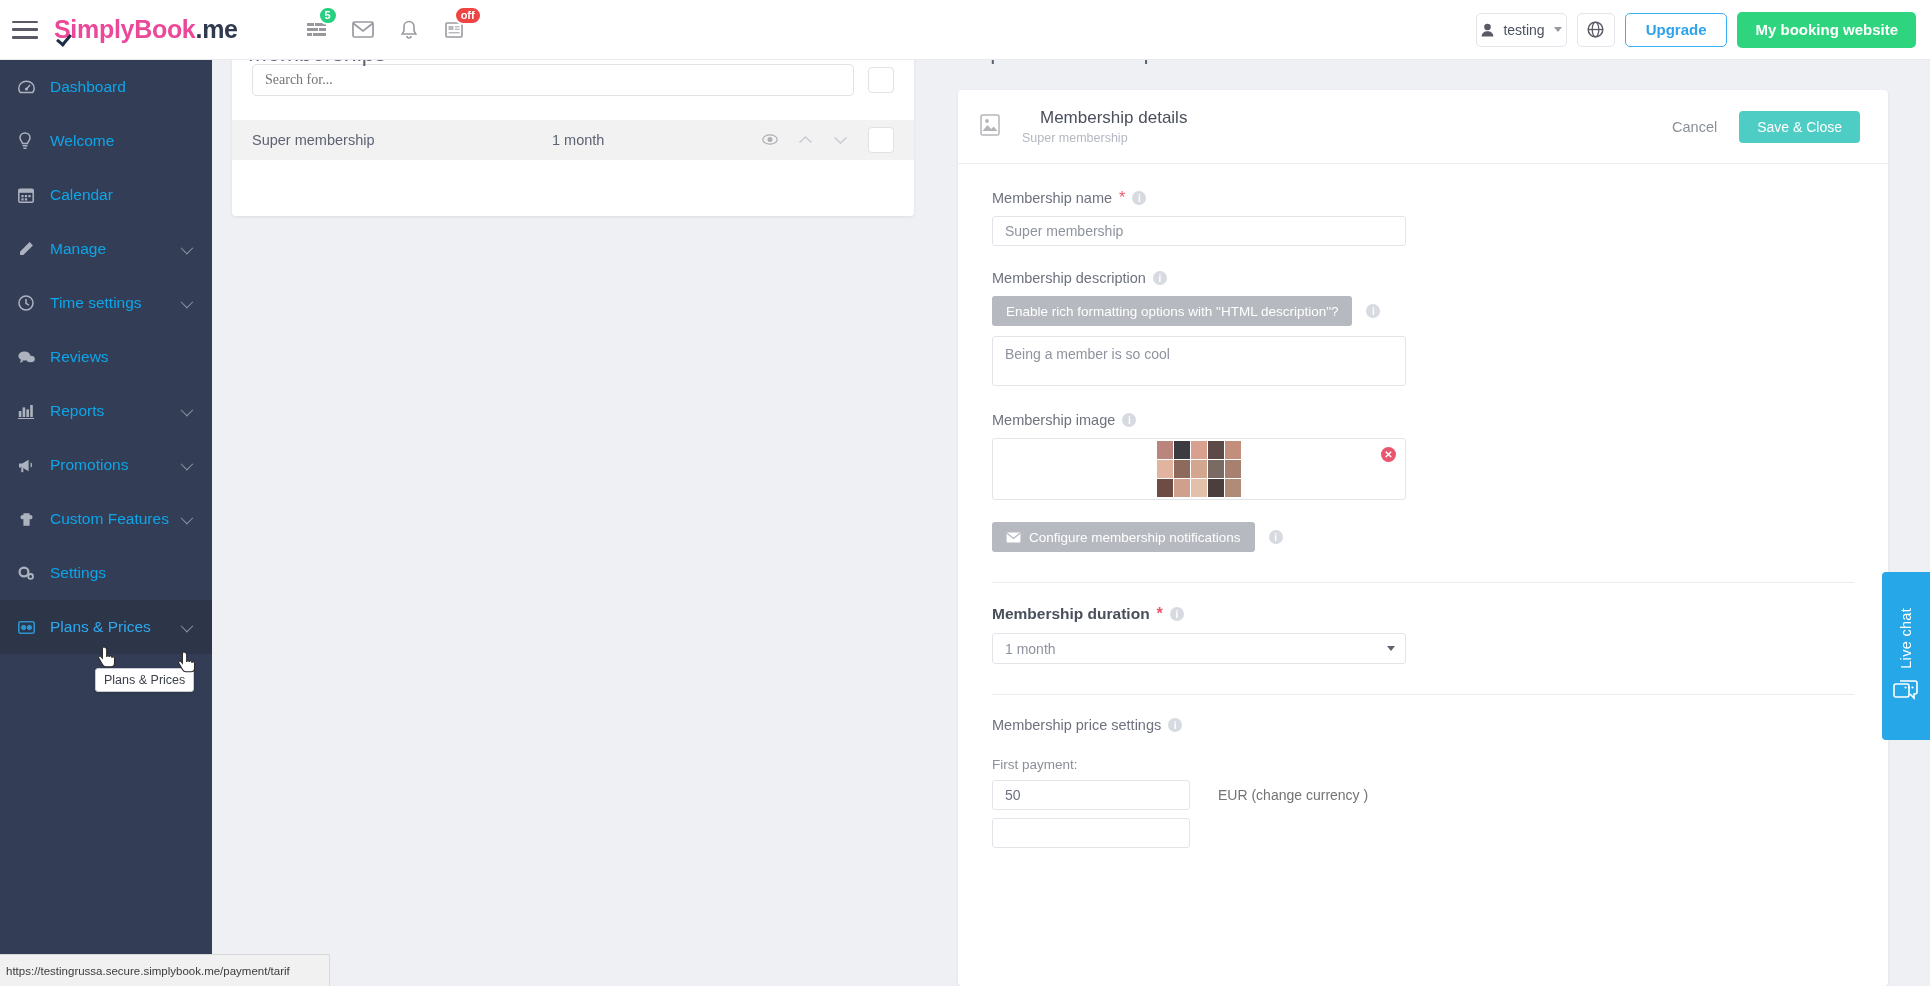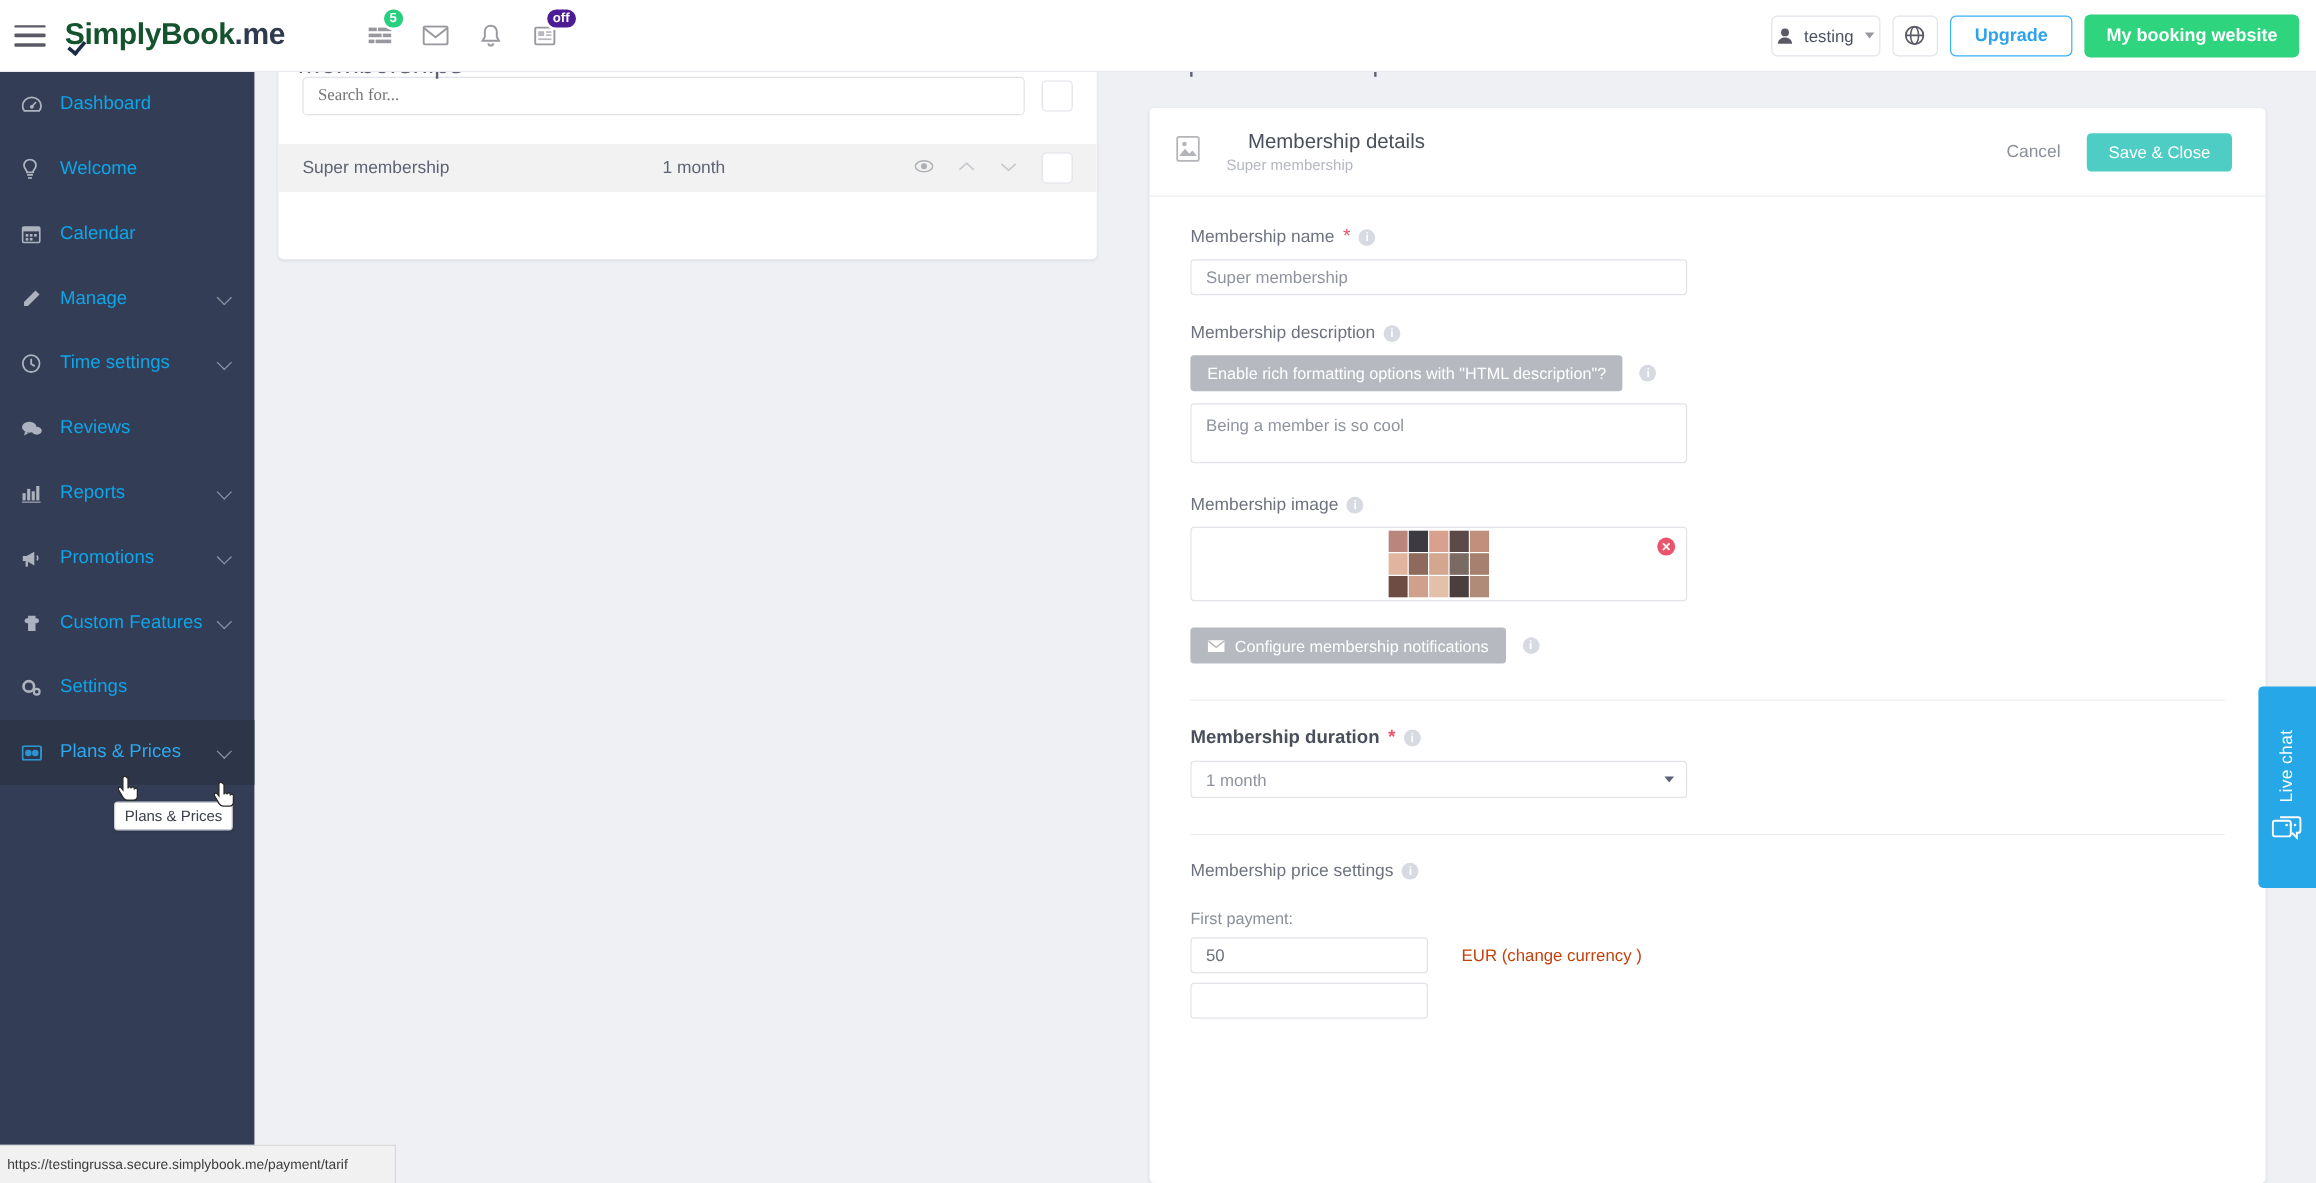--- a/index.html
+++ b/index.html
@@ -18,21 +18,21 @@
     display: flex; align-items: center; z-index: 40;
   }
   .burger {
     width: 26px; height: 18px; margin-left: 12px; margin-right: 16px;
     display: flex; flex-direction: column; justify-content: space-between;
     cursor: pointer;
   }
   .burger span { display: block; height: 2.6px; background: #5a5a66; border-radius: 1px; }
 
   .logo { font-size: 25px; font-weight: 700; letter-spacing: -.3px; display: flex; align-items: center; }
-  .logo .l-blue { color: #14532d; }
+  .logo .l-blue { color: #ec4899; }
   .logo .l-dark { color: #2f3a4f; }
   .logo .l-check {
     position: relative; display: inline-block;
   }
   .logo .l-check::after {
     content: ""; position: absolute; left: 3px; bottom: 1px;
     width: 11px; height: 6px; border-left: 3px solid #1b2a45; border-bottom: 3px solid #1b2a45;
     transform: rotate(-50deg);
   }
 
@@ -43,21 +43,21 @@
   }
   .hdr-ico svg { opacity: .62; }
   .badge {
     position: absolute; top: 6px; right: 2px;
     min-width: 19px; height: 19px; border-radius: 10px;
     font-size: 11px; font-weight: 700; color: #fff;
     display: flex; align-items: center; justify-content: center;
     padding: 0 5px; border: 2px solid #fff;
   }
   .badge.green { background: #27cf7f; }
-  .badge.orange { background: #4c1d95; right: -4px; }
+  .badge.orange { background: #ef4444; right: -4px; }
 
   .hdr-right { margin-left: auto; display: flex; align-items: center; gap: 10px; padding-right: 14px; }
   .acct-box {
     display: flex; align-items: center; gap: 9px;
     border: 1px solid #e2e4ea; border-radius: 5px;
     height: 34px; padding: 0 4px; background: #fff; cursor: pointer;
   }
   .acct-box .nm { font-size: 14px; color: #4b5160; }
   .caret-sm {
     width: 0; height: 0; border-left: 4px solid transparent;
@@ -223,21 +223,21 @@
     border-left: 4.5px solid transparent; border-right: 4.5px solid transparent;
     border-top: 5.5px solid #5d6372;
   }
   .hr { height: 1px; background: #ecedf0; margin: 30px 0 0 0; }
   .sub-lbl { font-size: 13.5px; color: #8a8f99; }
   .price-inp {
     width: 198px; height: 30px; border: 1px solid #e2e4e9; border-radius: 3px;
     padding: 0 12px; font-size: 14px; color: #6d727e; margin-top: 8px;
     background: #fff; font-family: "Liberation Sans", sans-serif;
   }
-  .cur-txt { font-size: 14px; color: #c2410c; margin-left: 14px; }
+  .cur-txt { font-size: 14px; color: #737373; margin-left: 14px; }
 
   
   .livechat {
     position: absolute; right: 0; top: 572px; width: 48px; height: 168px;
     background: #25a7e8; border-radius: 4px 0 0 4px; z-index: 50;
     display: flex; flex-direction: column; align-items: center;
     justify-content: center; gap: 12px; cursor: pointer;
   }
   .livechat .lc-txt {
     color: #fff; font-size: 14.5px; writing-mode: vertical-rl;

